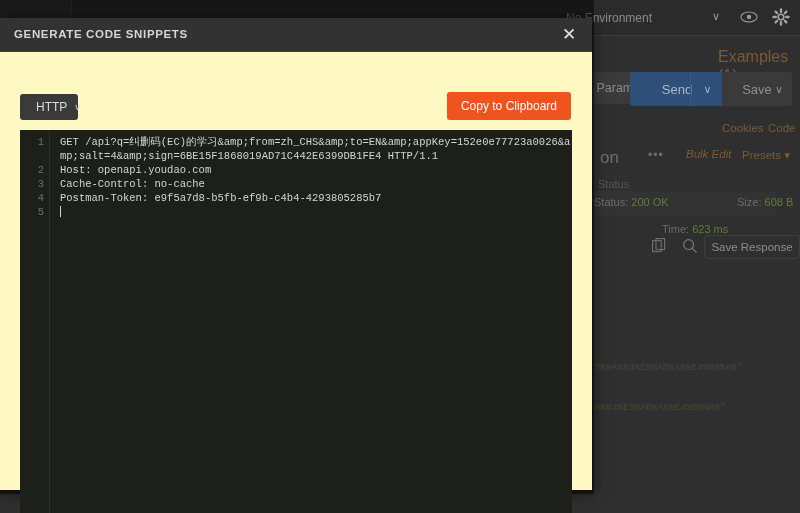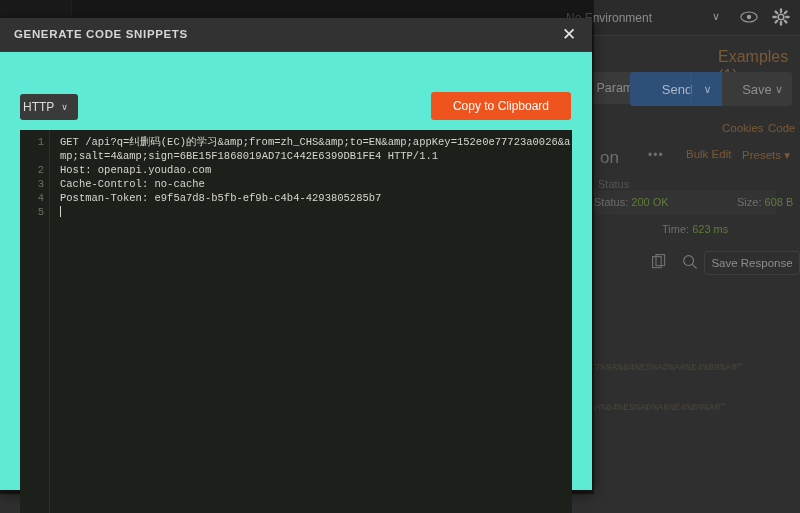--- a/index.html
+++ b/index.html
@@ -92,41 +92,41 @@
   .lbl-on {
     position: absolute; left: 0px; top: 0px;
     color: #6e6e6e; font-size: 17px;
   }
   .lbl-dots {
     position: absolute; left: 48px; top: 0px;
     color: #6e6e6e; font-size: 12px; letter-spacing: 1px;
   }
   .lbl-bulk {
     position: absolute; left: 86px; top: 0px;
-    color: #7a5a36; font-size: 11.5px;
+    color: #7a5a36; font-size: 11.5px; font-style: italic;
   }
   .lbl-presets {
     position: absolute; left: 142px; top: 0px;
     color: #7a5a36; font-size: 11.5px;
   }
   .ghost-input {
     position: absolute; left: 598px; top: 178px; width: 50px; height: 11px;
     color: #555; font-size: 11px;
   }
   .status-strip {
     position: absolute; left: 592px; top: 191px; width: 184px; height: 24px;
     background: #333333;
   }
   .status-item { position: absolute; top: 5px; font-size: 11px; color: #6d6d6d; white-space: nowrap; }
   .status-val { color: #5f7d3c; }
   .st-status { left: 2px; }
   .st-time   { left: 70px; margin-top: 27px; }
   .st-size   { left: 145px; }
 
-  .resp-toolbar { position: absolute; left: 640px; top: 252px; width: 160px; height: 26px; }
+  .resp-toolbar { position: absolute; left: 640px; top: 236px; width: 160px; height: 26px; }
   .icon-copy {
     position: absolute; left: 12px; top: 2px; width: 14px; height: 16px;
     color: #707070;
   }
   .icon-search {
     position: absolute; left: 42px; top: 2px; width: 16px; height: 16px;
     color: #777;
   }
   .btn-save-response {
     position: absolute; left: 64px; top: -1px; width: 96px; height: 24px;
@@ -144,21 +144,21 @@
   .resp-line-1 { left: 23px; top: 72px; }
   .resp-line-2 { left: 12px; top: 112px; }
 
   
   .overlay {
     position: absolute; left: 0; top: 0; width: 594px; height: 494px;
     background: rgba(0,0,0,0.45);
   }
   .modal {
     position: absolute; left: 0; top: 18px; width: 592px; height: 472px;
-    background: #5eead4;
+    background: #fef9c3;
     box-shadow: 0 3px 14px rgba(0,0,0,0.6);
   }
   .modal-header {
     position: relative; height: 34px;
     background: #323232;
     border-bottom: 1px solid #3c3c3c;
   }
   .modal-title {
     position: absolute; left: 14px; top: 10px;
     color: #d6d6d6; font-size: 11.5px;
@@ -171,25 +171,25 @@
     cursor: pointer;
   }
   .modal-body { position: relative; padding: 0; }
   .lang-select {
     position: absolute; left: 20px; top: 42px;
     width: 58px; height: 26px;
     background: #3a3a3a; border-radius: 3px;
     color: #dcdcdc; font-size: 12px;
     display: flex; align-items: center;
   }
-  .lang-select .lbl { margin-left: 3px; }
+  .lang-select .lbl { margin-left: 16px; }
   .lang-select .caret { margin-left: 7px; font-size: 9px; color: #cfcfcf; }
   .btn-copy-clip {
     position: absolute; right: 21px; top: 40px;
-    height: 28px; padding: 0 22px;
+    height: 28px; padding: 0 14px;
     background: #f0541e; border-radius: 3px;
     color: #ffffff; font-size: 12px;
     display: flex; align-items: center; justify-content: center;
     cursor: pointer;
   }
 
   .editor {
     position: absolute; left: 20px; top: 78px;
     width: 552px; height: 386px;
     background: #1d1f1b;

